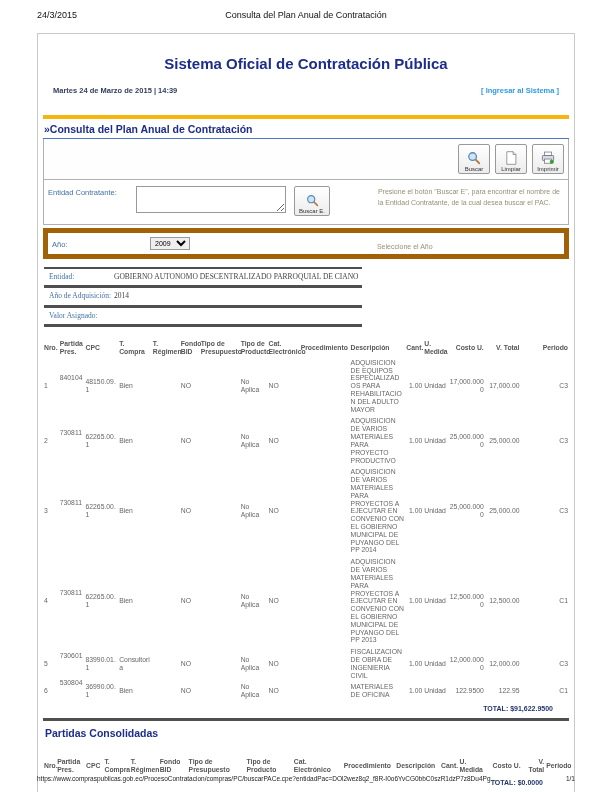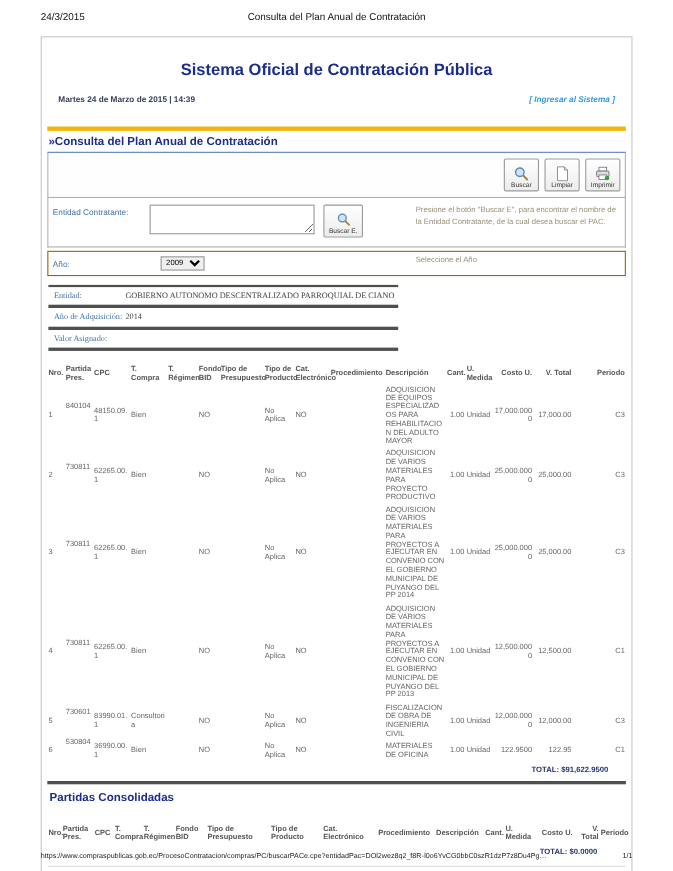--- a/index.html
+++ b/index.html
@@ -8,38 +8,38 @@
 
   .print-header { position:absolute; top:10px; left:37px; right:37px; font-size:9px; color:#111; }
   .ph-date { position:absolute; left:0; top:0; }
   .ph-title { text-align:center; }
 
   .page-box { position:absolute; left:37px; right:37px; top:33px; background:#fff; border:1px solid #c8c8c8; padding:0 5px 5px 5px; }
 
   .app-title { text-align:center; font-size:15px; font-weight:bold; color:#1c2d8a; margin:21px 0 6px; }
   .meta-row { display:flex; justify-content:space-between; padding:0 10px; margin:14px 0 20px; font-size:7.5px; }
   .meta-date { color:#33415e; font-weight:bold; }
-  .login-link { color:#2f9ae3; font-weight:bold; cursor:pointer;font-style:italic; }
+  .login-link { color:#2f9ae3; font-weight:bold; cursor:pointer; }
 
   .gold-bar { height:4px; background:#f6b40e; }
 
   .section-title { font-size:10.5px; font-weight:bold; color:#1c2d8a; padding:4px 1px 3px; border-bottom:1px solid #4a76c4; }
 
   .toolbar { border:1px solid #b0b0b0; border-top:none; background:#fefefe; padding:5px 4px; display:flex; justify-content:flex-end; gap:5px; }
   .tool-btn { width:32px; min-height:30px; border:1px solid #999; border-radius:2px; background:linear-gradient(#ffffff,#ececec); display:flex; flex-direction:column; align-items:center; justify-content:flex-end; padding:2px 1px 1px; font-size:6px; color:#333; cursor:pointer; }
   .tool-btn svg { display:block; margin-bottom:1px; }
 
   .search-row { border:1px solid #b0b0b0; border-top:none; padding:6px 4px 8px; display:flex; }
   .sr-left { width:62%; display:flex; }
   .field-label { width:88px; font-size:7.5px; color:#4272a4; padding-top:2px; flex:none; }
   .entity-textarea { width:150px; height:27px; border:1px solid #999; font-size:8px; margin-right:8px; }
   .buscar-e { width:36px; min-height:30px; border:1px solid #999; border-radius:2px; background:linear-gradient(#ffffff,#ececec); display:flex; flex-direction:column; align-items:center; justify-content:flex-end; font-size:6px; color:#333; cursor:pointer; padding:2px 1px 1px; }
   .sr-help { flex:1; padding-left:10px; font-size:7px; color:#988f75; line-height:1.55; padding-top:1px; }
 
-  .year-row { border:1px solid #a16207; margin-top:3px; padding:4px; display:flex; align-items:flex-start; }
+  .year-row { border:5px solid #a16207; margin-top:3px; padding:4px; display:flex; align-items:flex-end; }
   .yr-left { width:62%; display:flex; align-items:center; }
   .year-select { font-size:7px; width:40px; height:13px; border:1px solid #999;margin-left:10px; }
   .yr-help { flex:1; padding-left:10px; font-size:7px; color:#988f75; }
 
   .entity-info { width:318px; margin:8px 0 0 1px; border-top:2px solid #4f4f4f; }
   .ei-row { display:flex; border-bottom:3px solid #4f4f4f; padding:3px 0 4px; font-size:7.5px; line-height:1.25;font-family:Liberation Serif, serif; }
   .ei-label { width:70px; color:#4272a4; padding-left:5px; flex:none; }
   .ei-value { color:#444; flex:1; }
 
   table.pac { width:100%; border-collapse:collapse; font-size:6.8px; color:#666; line-height:1.15; margin-top:12px; table-layout:fixed; }

